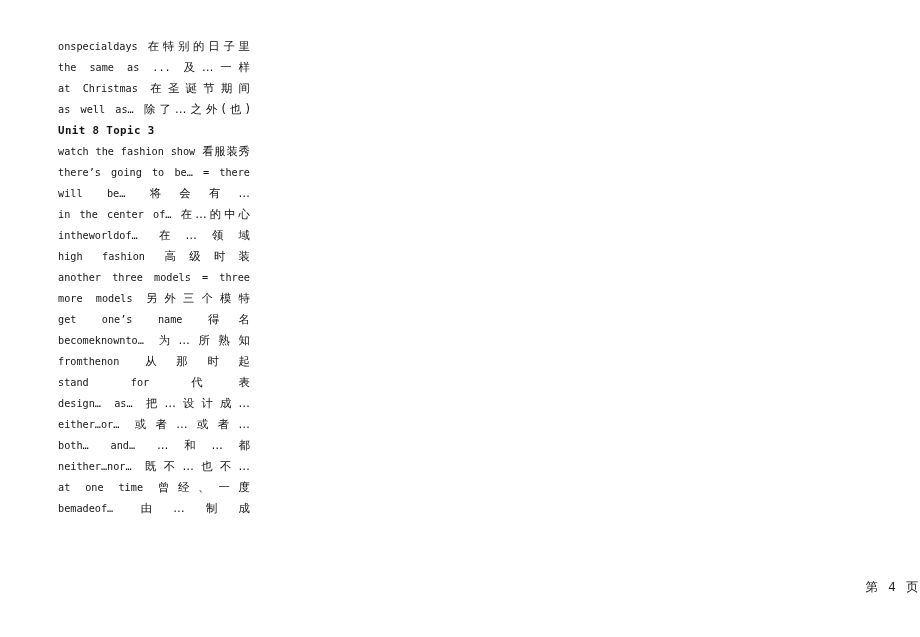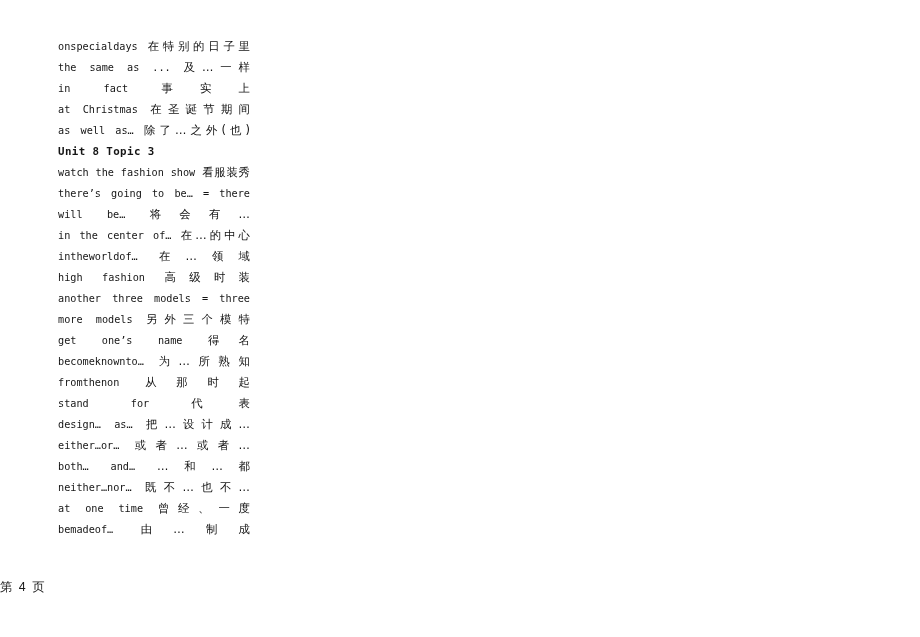--- a/index.html
+++ b/index.html
@@ -89,36 +89,35 @@
     display: inline;
     font-size: 10.2px;
   }
 
   
   #page-footer {
     position: absolute;
     left: 0;
     top: 579px;
     width: 920px;
-    text-align: left;
-    font-family: Liberation Sans, sans-serif;
+    text-align: right;
+    font-family: Liberation Mono, monospace;
     font-size: 12.4px;
     color: #1a1a1a;
     letter-spacing: 1.5px;
   }
 </style>
 </head>
 <body>
 
 <div id="page">
 
   <div id="vocab-column">
       <div class="item entry"><span class="en">onspecialdays</span><span class="gap"> </span><span class="cn">在特别的日子里</span></div>
       <div class="item entry"><span class="en">the same as ...</span><span class="gap"> </span><span class="cn">及…一样</span></div>
-      <div class="item entry"><span class="en">in fact</span><span class="gap"> </span><span class="cn">事实上</span></div>
       <div class="item entry"><span class="en">at Christmas</span><span class="gap"> </span><span class="cn">在圣诞节期间</span></div>
       <div class="item entry"><span class="en">as well as…</span><span class="gap"> </span><span class="cn">除了…之外(也)</span></div>
       <div class="item heading-item entry heading"><span>Unit 8 Topic 3</span></div>
       <div class="item entry"><span class="en">watch the fashion show</span><span class="gap"> </span><span class="cn">看服装秀</span></div>
       <div class="item entry"><span class="en">there’s going to be… = there will be…</span><span class="gap"> </span><span class="cn">将会有…</span></div>
       <div class="item entry"><span class="en">in the center of…</span><span class="gap"> </span><span class="cn">在…的中心</span></div>
       <div class="item entry"><span class="en">intheworldof…</span><span class="gap"> </span><span class="cn">在…领域</span></div>
       <div class="item entry"><span class="en">high fashion</span><span class="gap"> </span><span class="cn">高级时装</span></div>
       <div class="item entry"><span class="en">another three models = three more models</span><span class="gap"> </span><span class="cn">另外三个模特</span></div>
       <div class="item entry"><span class="en">get one’s name</span><span class="gap"> </span><span class="cn">得名</span></div>

